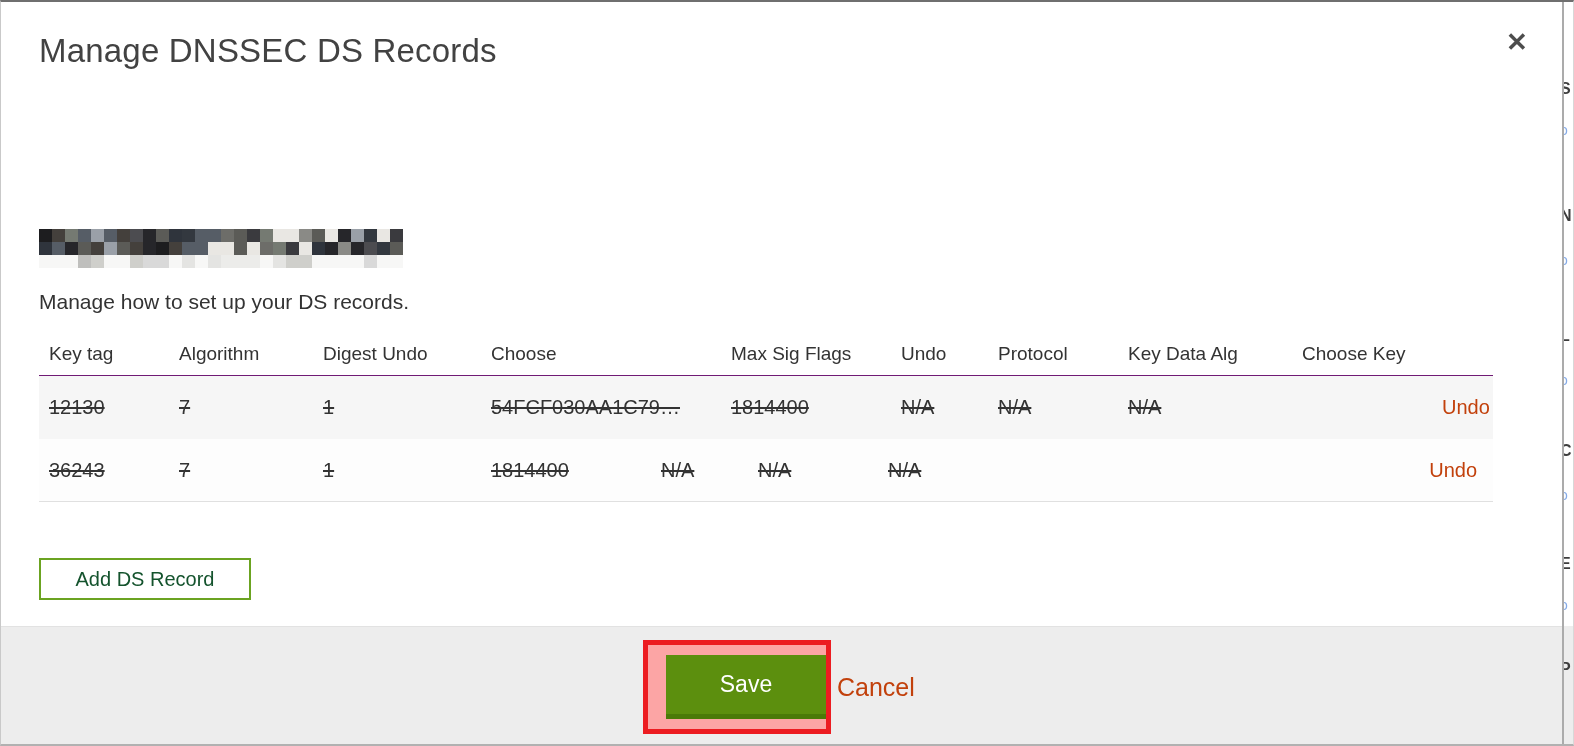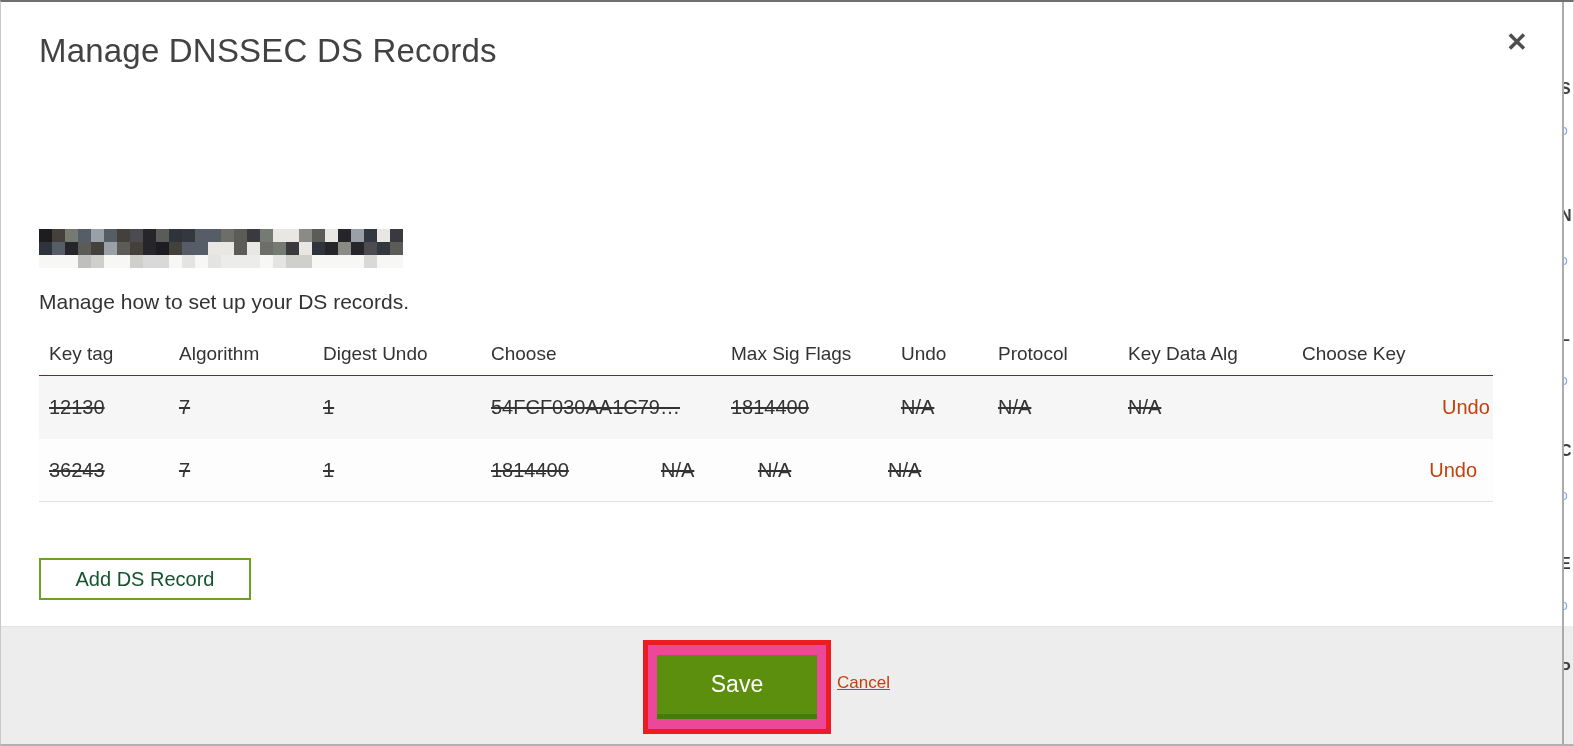--- a/index.html
+++ b/index.html
@@ -60,29 +60,29 @@
     text-align:center; line-height:38px; cursor:pointer;margin-top:42px;
   }
 
   
   .modal-footer {
     position:absolute; left:0; top:624px; width:1562px; height:120px;
     background:#ededed; border-top:1px solid #e2e2e2;
   }
   .red-annotation-box {
     position:absolute; left:642px; top:13px; width:188px; height:94px;
-    border:5px solid #ec1c21; background:#ec4899;
-    display:flex; align-items:center; justify-content:center;
+    border:5px solid #ec1c21; background:#fca5a5;
+    display:flex; align-items:center; justify-content:flex-end;
   }
   .save-btn {
     width:160px; height:64px; background:#5c8f0e; border:none;
     border-bottom:5px solid #4a7a08; color:#ffffff; font-size:23px;
     font-family:"Liberation Sans", sans-serif; cursor:pointer;
   }
-  .cancel-link { position:absolute; left:836px; top:46px; font-size:17px;text-decoration:underline; }
+  .cancel-link { position:absolute; left:836px; top:46px; font-size:25px; }
 
   
   .page-sliver {
     position:absolute; right:0; top:0; width:11px; height:744px;
     background:#fff; border-left:2px solid #ababab; overflow:hidden;
   }
   .sliver-footer { position:absolute; left:0; top:624px; width:11px; height:120px; background:#ededed; }
   .frag { position:absolute; left:0; margin-left:-4px; white-space:nowrap; }
   .frag.label { color:#3d3d3d; font-weight:bold; font-size:16px; }
   .frag.link-frag { color:#85abe8; font-size:14px; }

